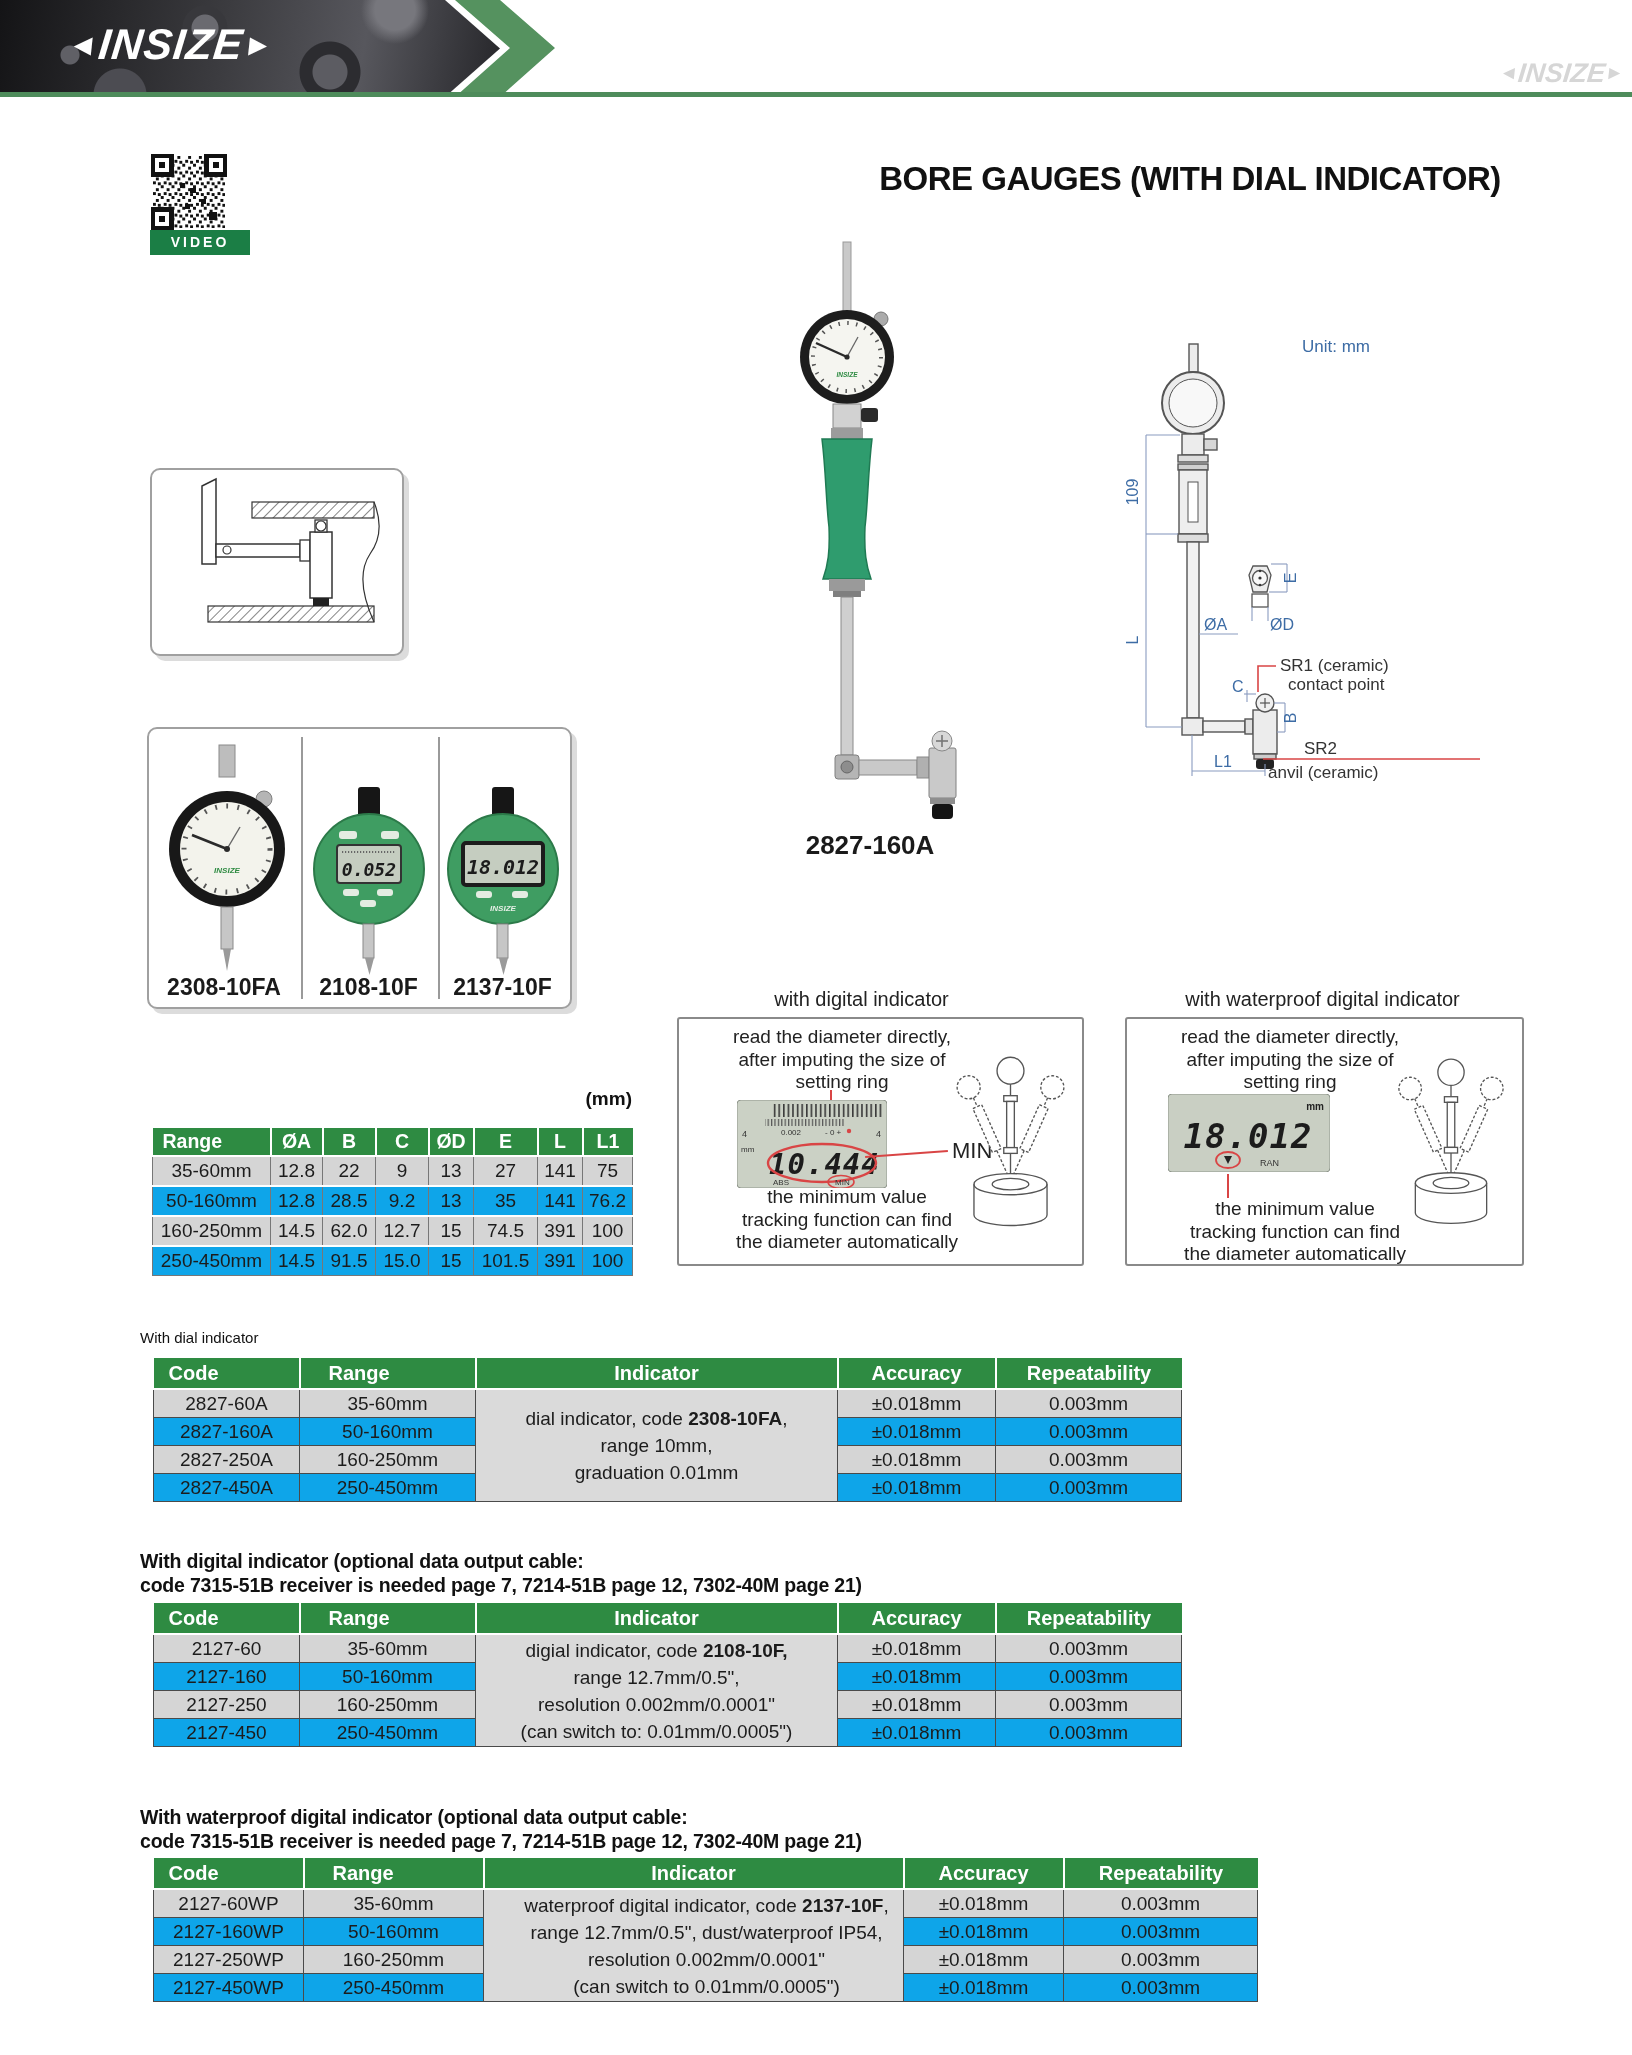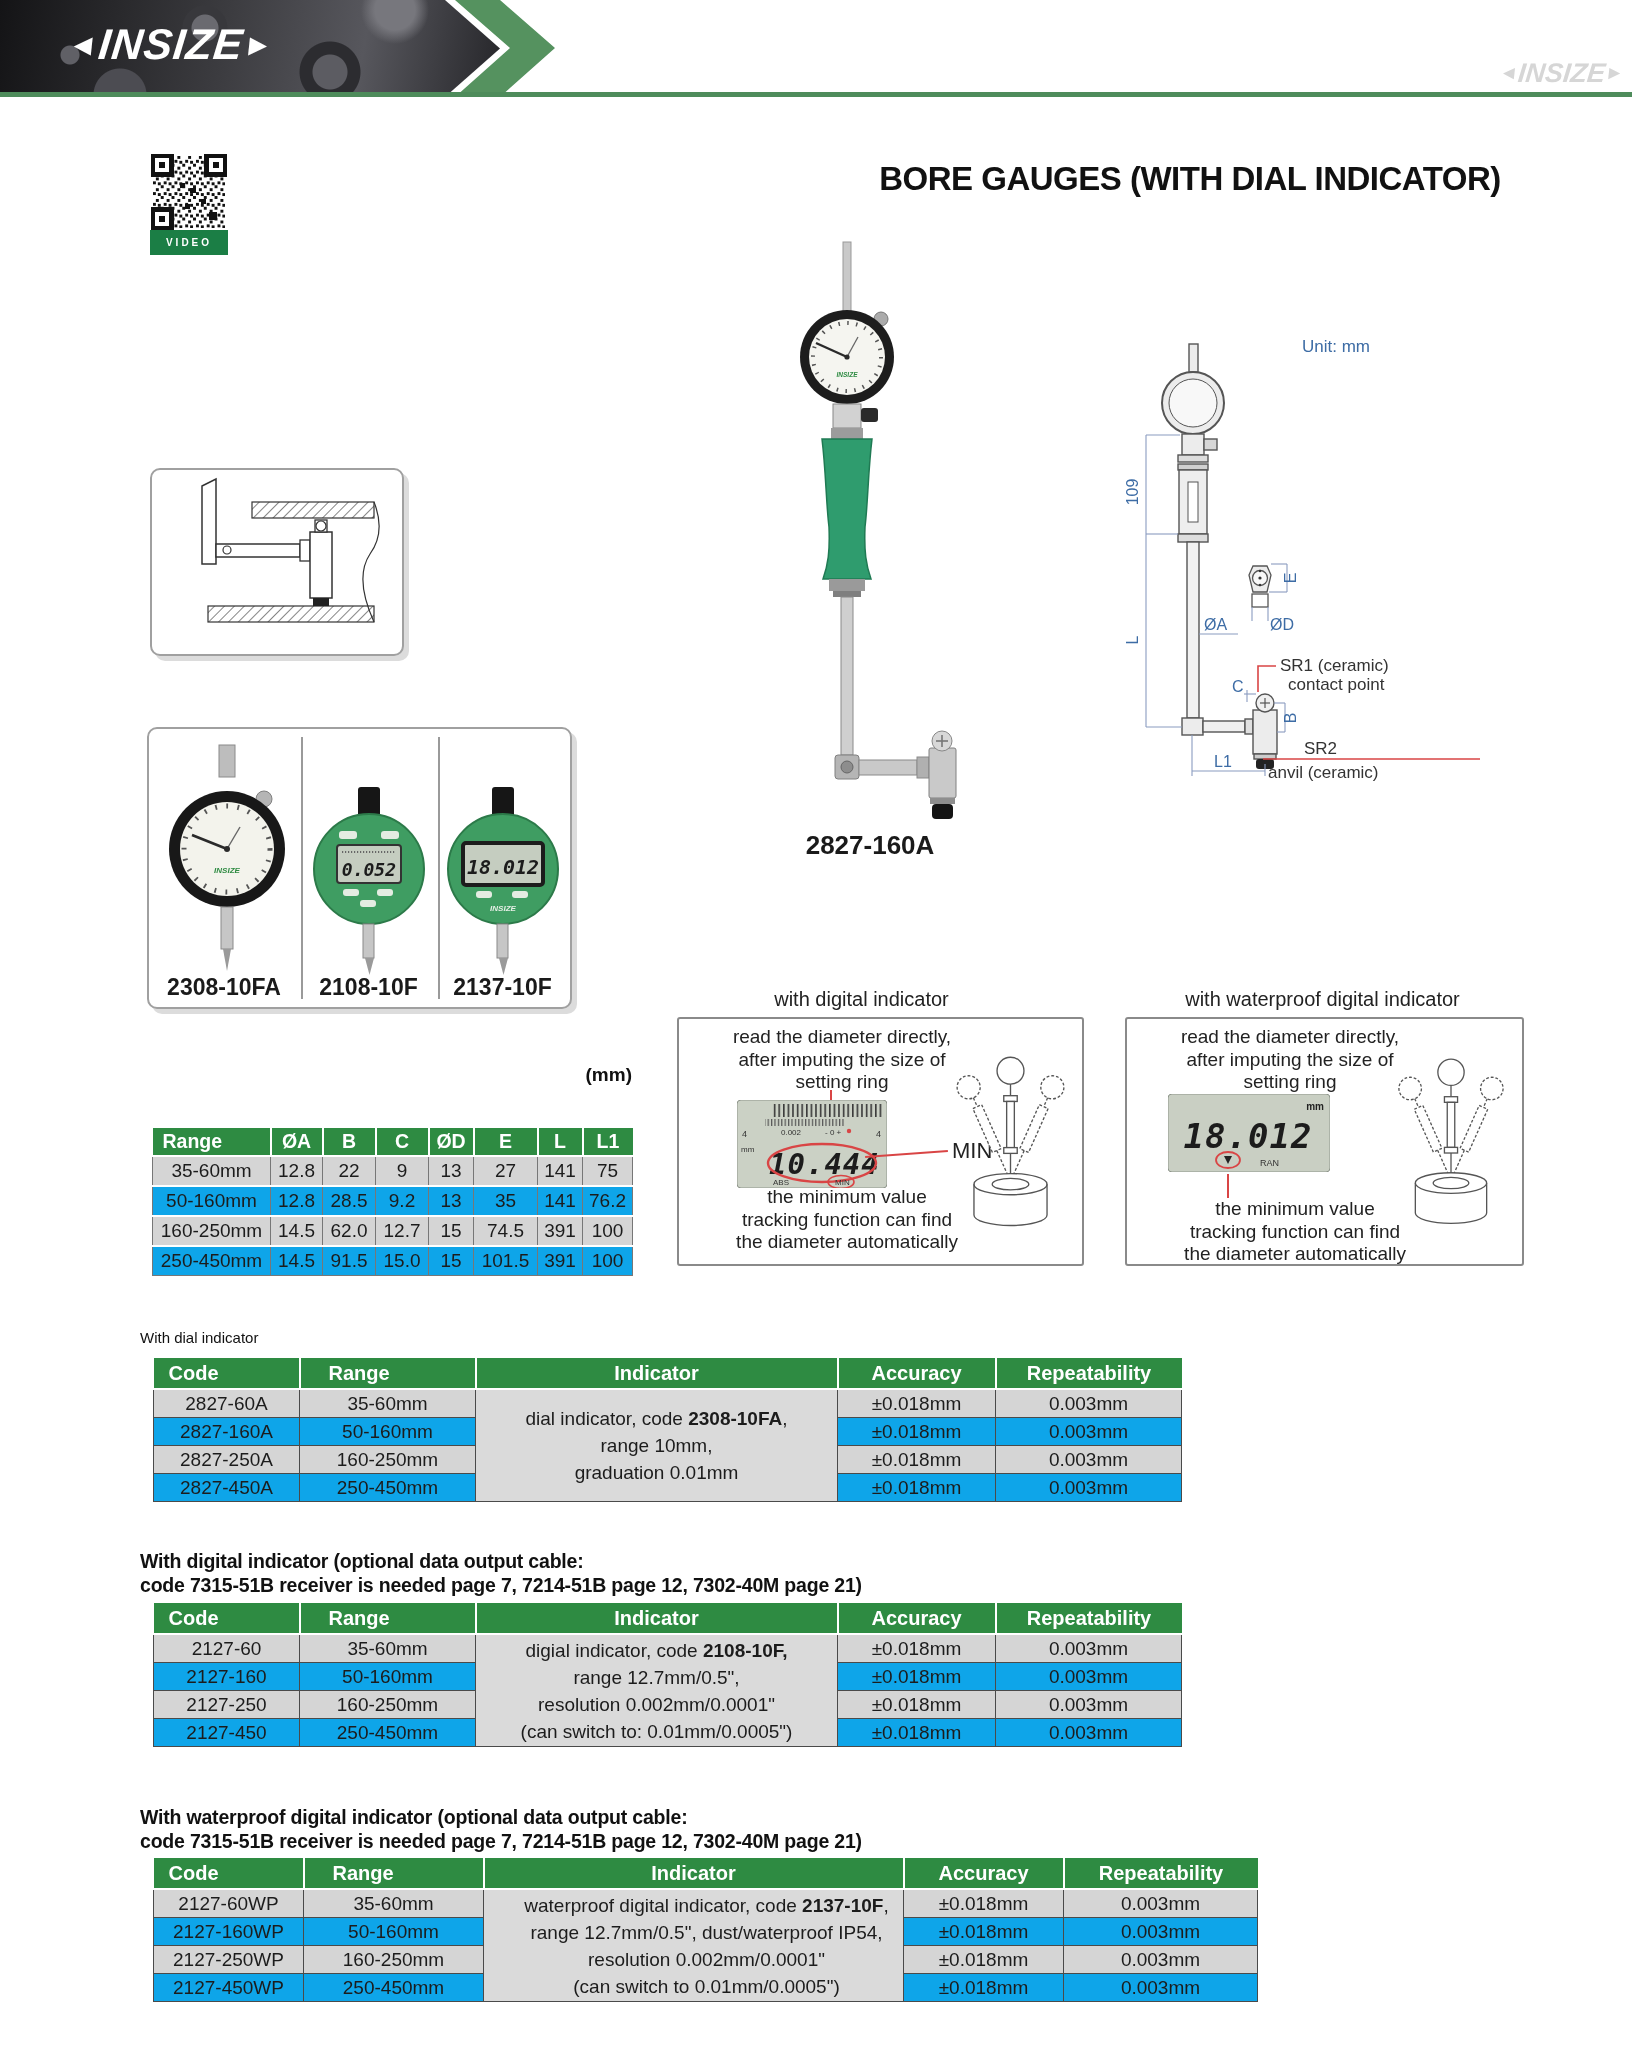--- a/index.html
+++ b/index.html
@@ -22,22 +22,22 @@
   .greenline{left:0;top:92px;width:1632px;height:5px;background:#4e8c5b;}
   .logo{left:68px;top:20px;font-style:italic;font-weight:bold;font-size:43px;color:#fff;
         transform:skewX(-6deg);letter-spacing:1px;white-space:nowrap;}
   .logo .ar{font-size:30px;vertical-align:4px;font-style:normal;}
   .watermark{left:1492px;top:58px;width:132px;text-align:right;font-style:italic;font-weight:bold;
         font-size:27px;color:#d6d6d6;transform:skewX(-6deg);white-space:nowrap;}
   .watermark .ar{font-size:19px;vertical-align:3px;font-style:normal;}
 
   
   .qr{left:150px;top:153px;width:78px;height:78px;background:#fff;}
-  .videobar{left:150px;top:230px;width:78px;height:25px;background:#1b7e45;color:#fff;
-    font-weight:bold;font-size:10px;letter-spacing:3px;text-align:center;line-height:25px;}
+  .videobar{left:150px;top:230px;width:100px;height:25px;background:#1b7e45;color:#fff;
+    font-weight:bold;font-size:14px;letter-spacing:3px;text-align:center;line-height:25px;}
 
   .attention{left:250px;top:158px;width:256px;height:60px;background:#fcd303;border:2px solid #c9a40a;
     border-radius:10px;display:flex;flex-direction:column;justify-content:center;text-align:center;
     font-weight:bold;font-size:16.5px;line-height:21px;color:#333;}
 
   .title{left:870px;top:160px;width:640px;text-align:center;font-weight:bold;font-size:33px;
     letter-spacing:-0.5px;color:#111;white-space:nowrap;}
 
   .accessory{left:115px;top:320px;font-size:21px;line-height:25px;color:#222;}
   .accessory .bullet{display:inline-block;width:9px;height:9px;background:#222;margin-right:11px;vertical-align:4px;}
@@ -50,21 +50,21 @@
 
   .photolabel{left:760px;top:830px;width:220px;text-align:center;font-weight:bold;font-size:26px;color:#1a1a1a;}
 
   .boxcaption{top:988px;text-align:center;font-size:20px;color:#222;}
   .infobox{top:1017px;height:245px;border:2px solid #8a8a8a;border-radius:3px;background:#fff;}
   .boxtext{text-align:center;font-size:19px;line-height:22.5px;color:#222;}
   .redline{background:#d94545;}
   .minlabel{font-size:22px;color:#222;}
 
   
-  .mmlabel{left:432px;top:1064px;width:200px;text-align:right;font-weight:bold;font-size:19px;color:#111;}
+  .mmlabel{left:432px;top:1088px;width:200px;text-align:right;font-weight:bold;font-size:19px;color:#111;}
   table.tbl{border-collapse:collapse;table-layout:fixed;}
   table.tbl th{background:#2e8b42;color:#fff;font-weight:bold;font-size:20px;
      border-left:2.5px solid #fff;border-bottom:2px solid #fff;padding:0;height:30px;}
   table.tbl th:first-child{border-left:none;}
   table.tbl td{font-size:19px;color:#1c1c1c;text-align:center;padding:0;height:27px;
      border:1px solid #4a4a4a;}
   table.dims td{border:1px solid #777;border-top:2px solid #fff;height:28px;}
   table.dims th{height:27px;font-size:19.5px;}
   .ra{background:#d5d5d5;} .rb{background:#0ea5e9;margin-top:44px;}
   td.lft{text-align:left;padding-left:10px;}

